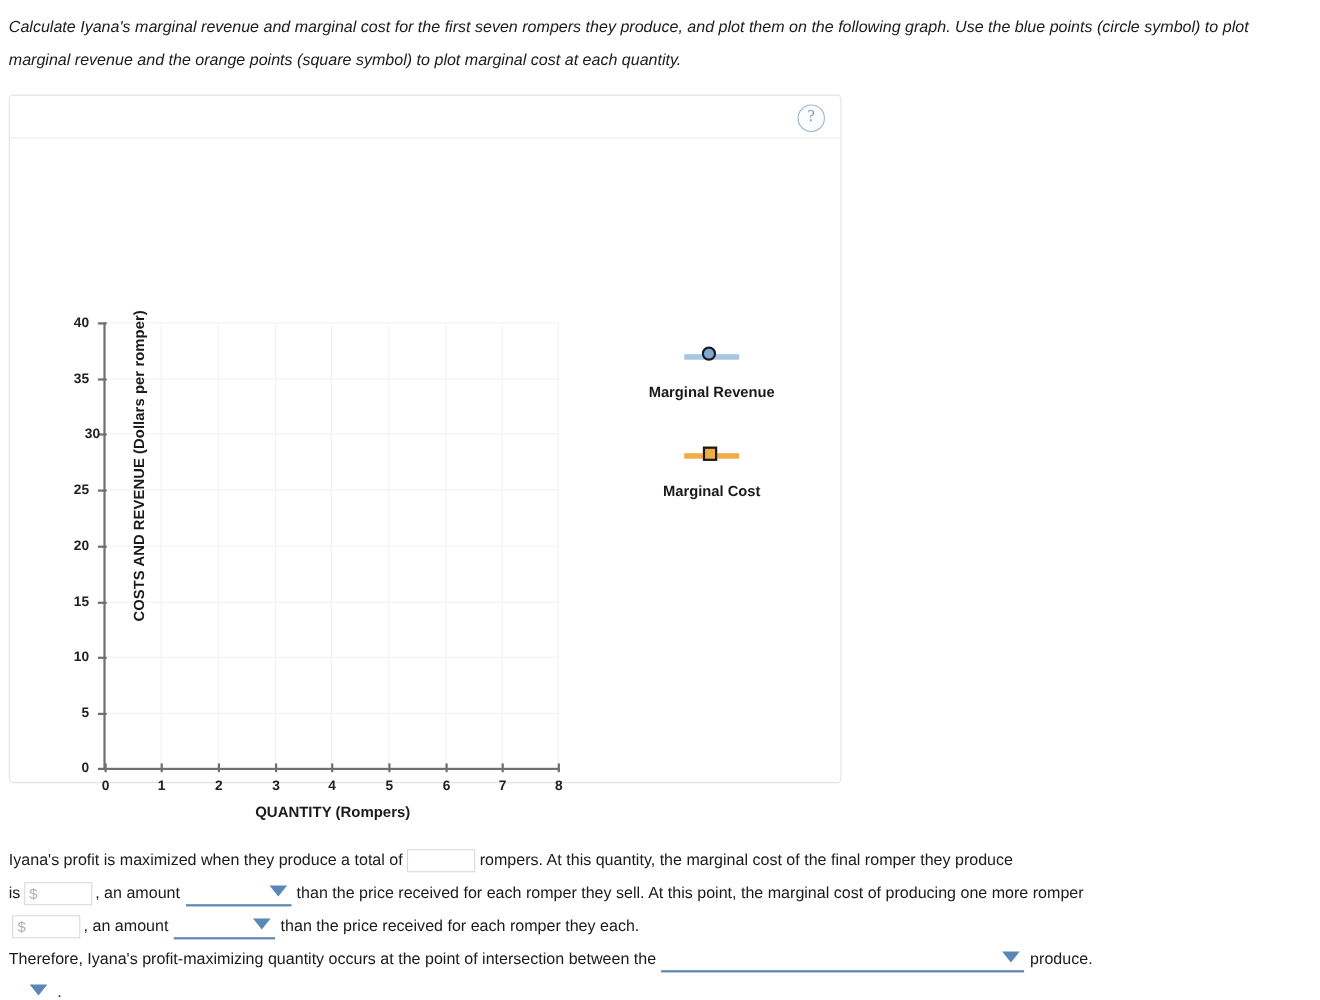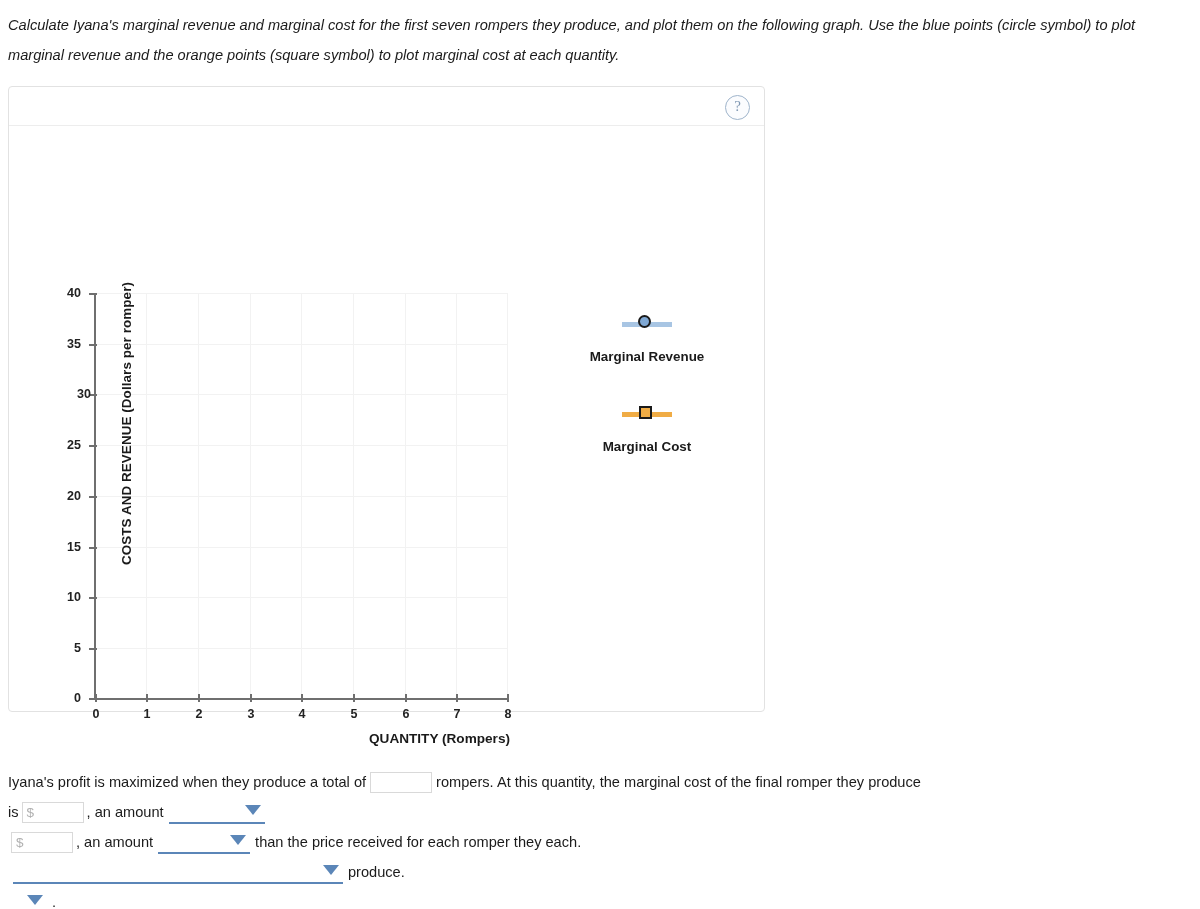--- a/index.html
+++ b/index.html
@@ -147,21 +147,21 @@
     font-size: 13.4px;
     font-weight: bold;
     color: #1a1a1a;
     letter-spacing: 0.1px;
   }
   #x-axis-title {
     position: absolute;
     left: 86px;
     top: 605px;
     width: 415px;
-    text-align: right;
+    text-align: center;
     font-size: 13.6px;
     font-weight: bold;
     color: #1a1a1a;
   }
 
   
   #legend { position: absolute; left: 528px; top: 167px; width: 220px; }
   .legend-entry { position: absolute; width: 220px; text-align: center; }
   .legend-marker-wrap {
     position: relative;
@@ -390,34 +390,36 @@
 
   <div class="ans-line">
     <span class="txt">is</span>
     <span class="money-box">
         <span class="dollar">$</span>
       </span>
     <span class="txt">, an amount</span>
     <span class="dropdown dd-w-small">
         <span class="caret"></span>
       </span>
+    <span class="txt">than the price received for each romper they sell. At this point, the marginal cost of producing one more romper</span>
   </div>
 
   <div class="ans-line">
     <span class="money-box">
         <span class="dollar">$</span>
       </span>
     <span class="txt">, an amount</span>
     <span class="dropdown dd-w-mid">
         <span class="caret"></span>
       </span>
     <span class="txt">than the price received for each romper they each.</span>
   </div>
 
   <div class="ans-line">
+    <span class="txt">Therefore, Iyana's profit-maximizing quantity occurs at the point of intersection between the</span>
     <span class="dropdown dd-w-wide">
         <span class="caret"></span>
       </span>
     <span class="txt">produce.</span>
   </div>
 
   <div class="ans-line">
     <span class="dropdown dd-w-tiny">
         <span class="caret"></span>
       </span>

